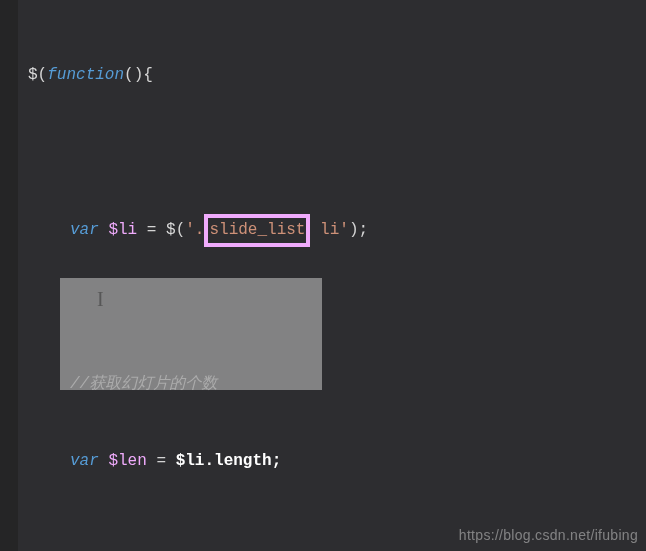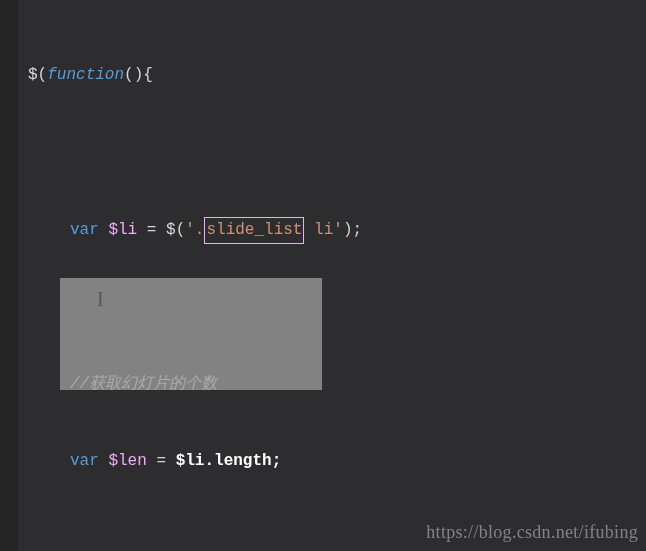--- a/index.html
+++ b/index.html
@@ -30,31 +30,31 @@
       line-height: 1.6;
       color: #d4d4d4;
       white-space: pre;
     }
     .line {
       height: 26px;
       display: flex;
       align-items: center;
       position: relative;
     }
-    .kw { color: #569cd6; }
+    .kw { color: #569cd6; font-style: italic; }
     .fn-kw { color: #569cd6; font-style: italic; }
     .var-name { color: #f0abfc; }
     .op { color: #d4d4d4; }
     .punc { color: #d4d4d4; }
     .str { color: #ce9178; }
     .comment { color: #888888; font-style: italic; }
     .jq { color: #dcdcdc; }
     .prop { color: #ffffff; font-weight: bold; }
     .boxed {
-      border: 1px solid #f0abfc;
+      border: 4px solid #f0abfc;
       padding: 0 1px;
     }
     .indent1 { padding-left: 42px; }
     .selection-block {
       position: absolute;
       left: 60px;
       top: 278px;
       width: 262px;
       height: 112px;
       background: rgba(200, 200, 200, 0.55);
@@ -76,23 +76,23 @@
       font-family: 'Times New Roman', serif;
       color: rgba(80,80,80,0.85);
       position: absolute;
       top: -2px;
       left: -4px;
     }
     .watermark {
       position: absolute;
       right: 8px;
       bottom: 8px;
-      font-size: 18px;
+      font-size: 14px;
       color: rgba(200, 200, 200, 0.55);
-      font-family: Liberation Serif, serif;
+      font-family: Liberation Sans, sans-serif;
       letter-spacing: 0.3px;
     }
   </style>
 </head>
 <body>
 
 <div class="gutter"></div>
 
 <div class="code-area">
   <div class="line">

